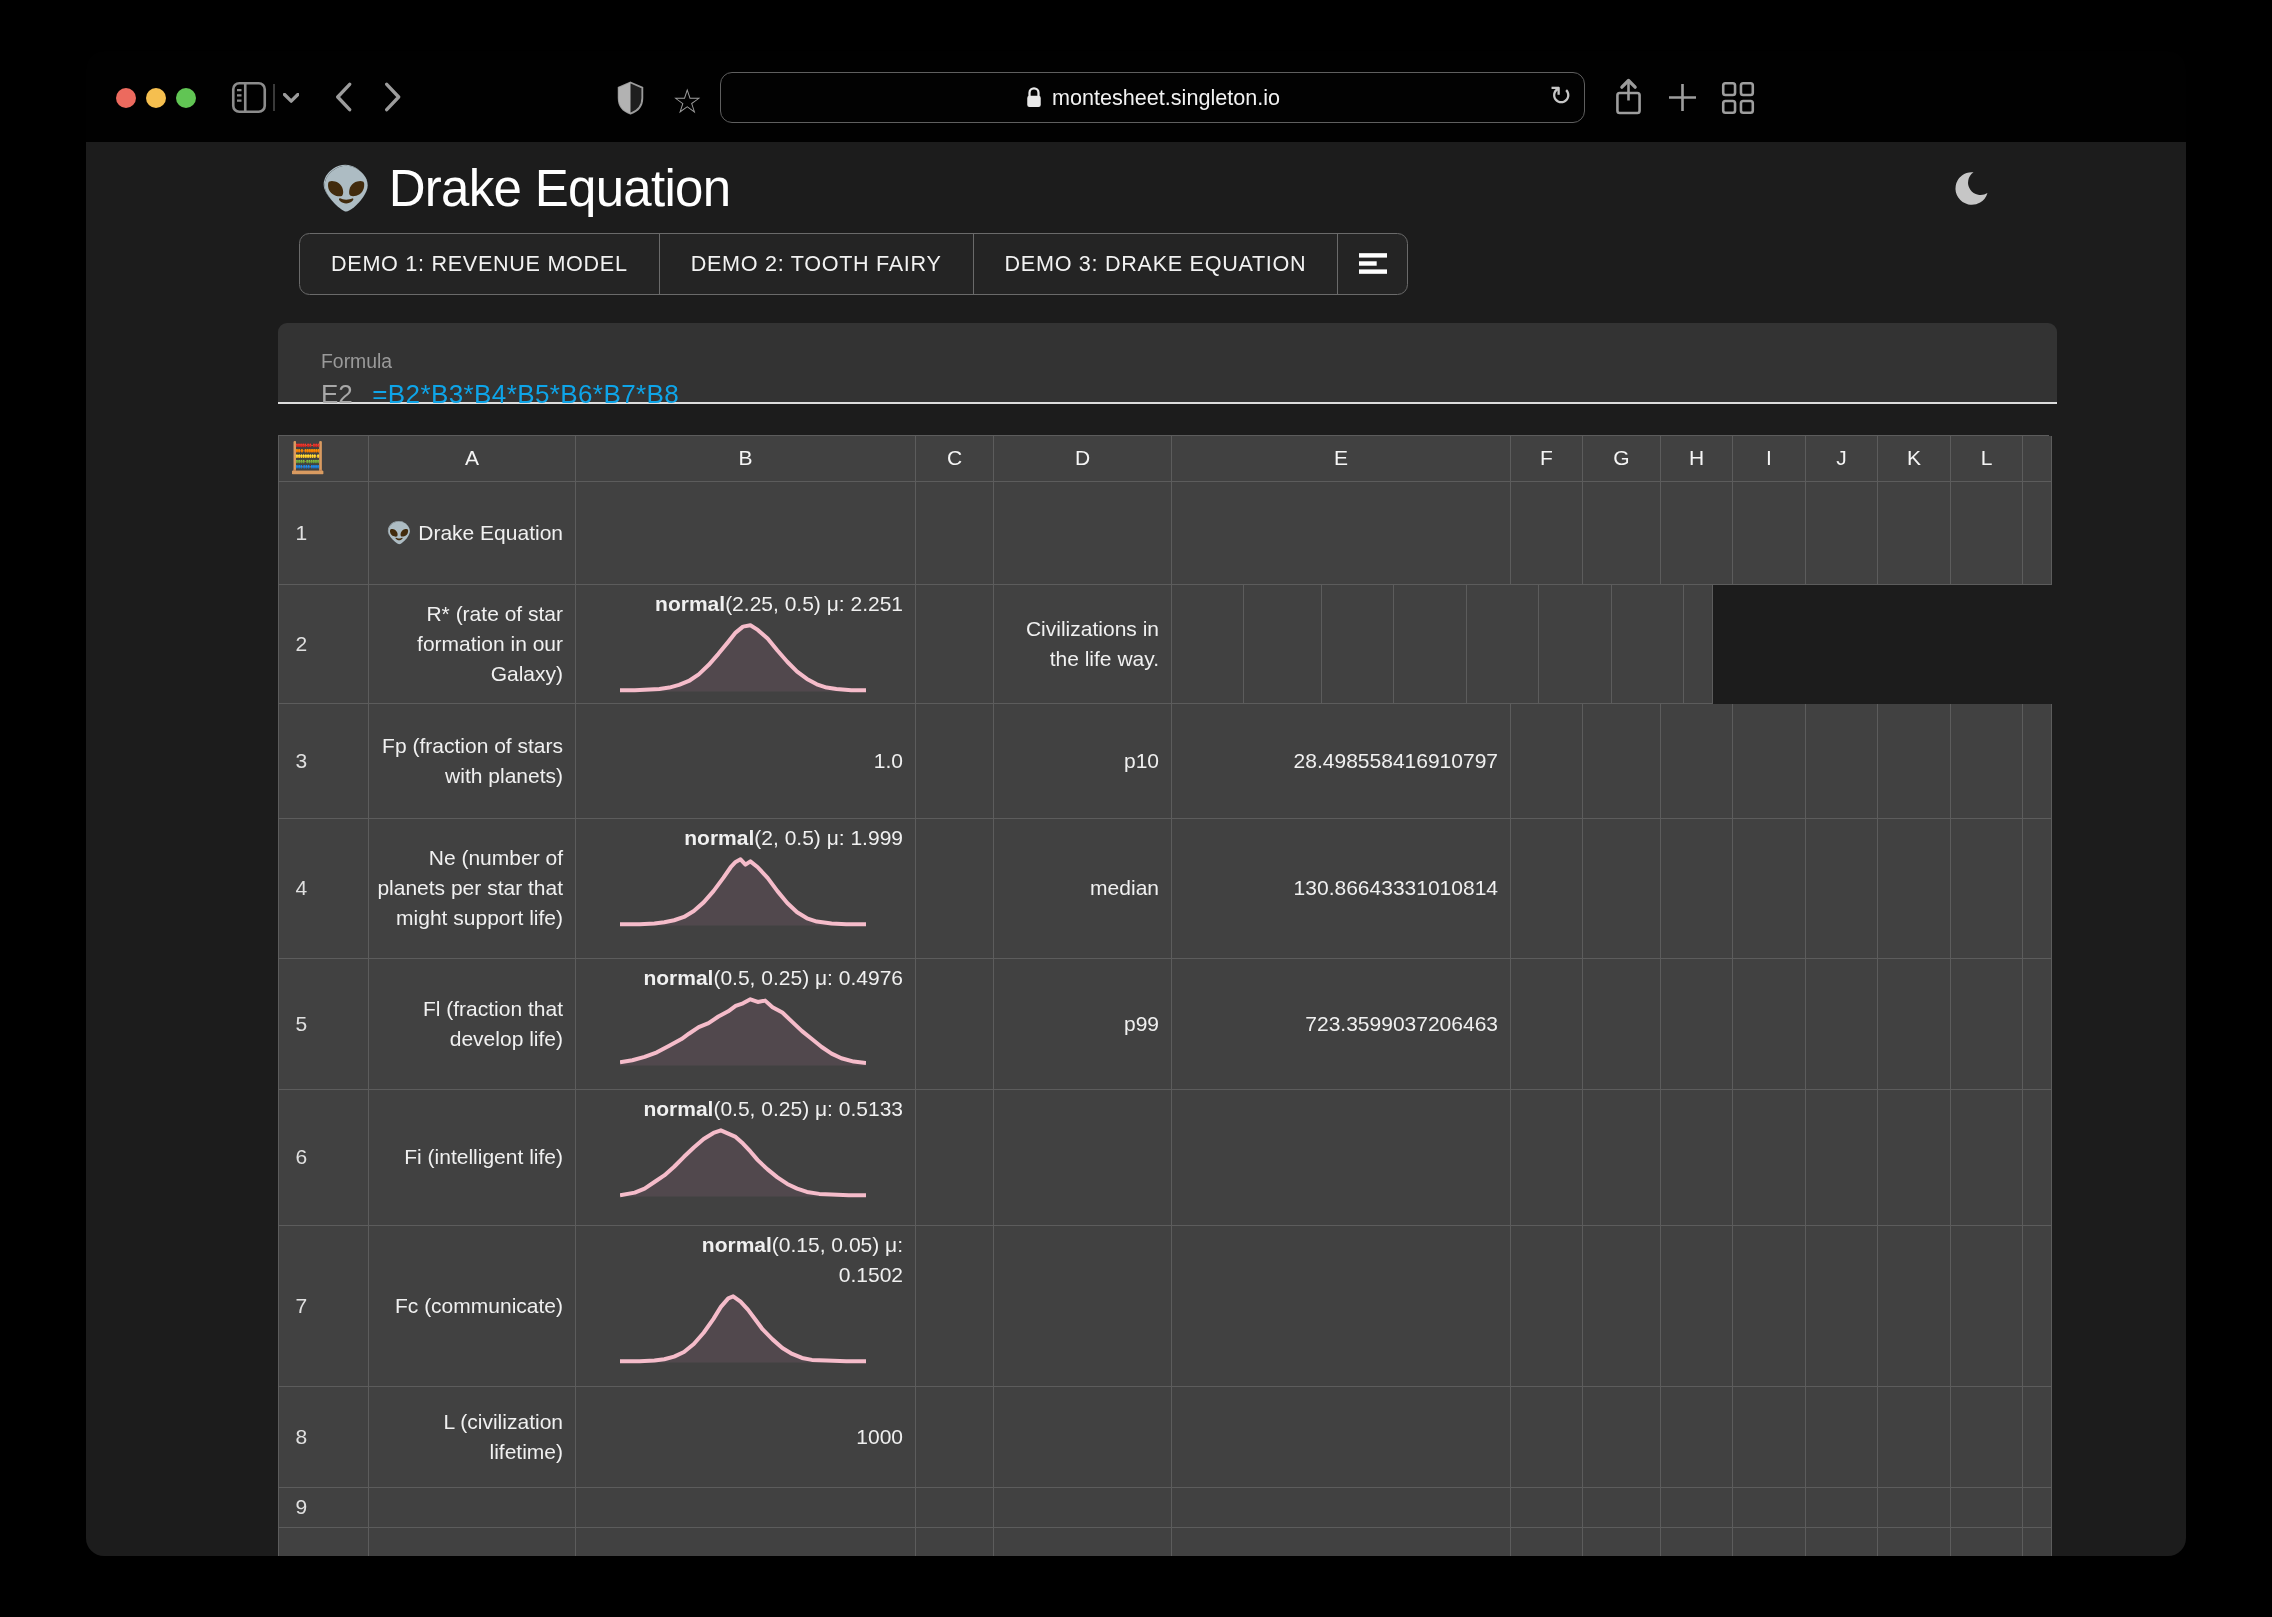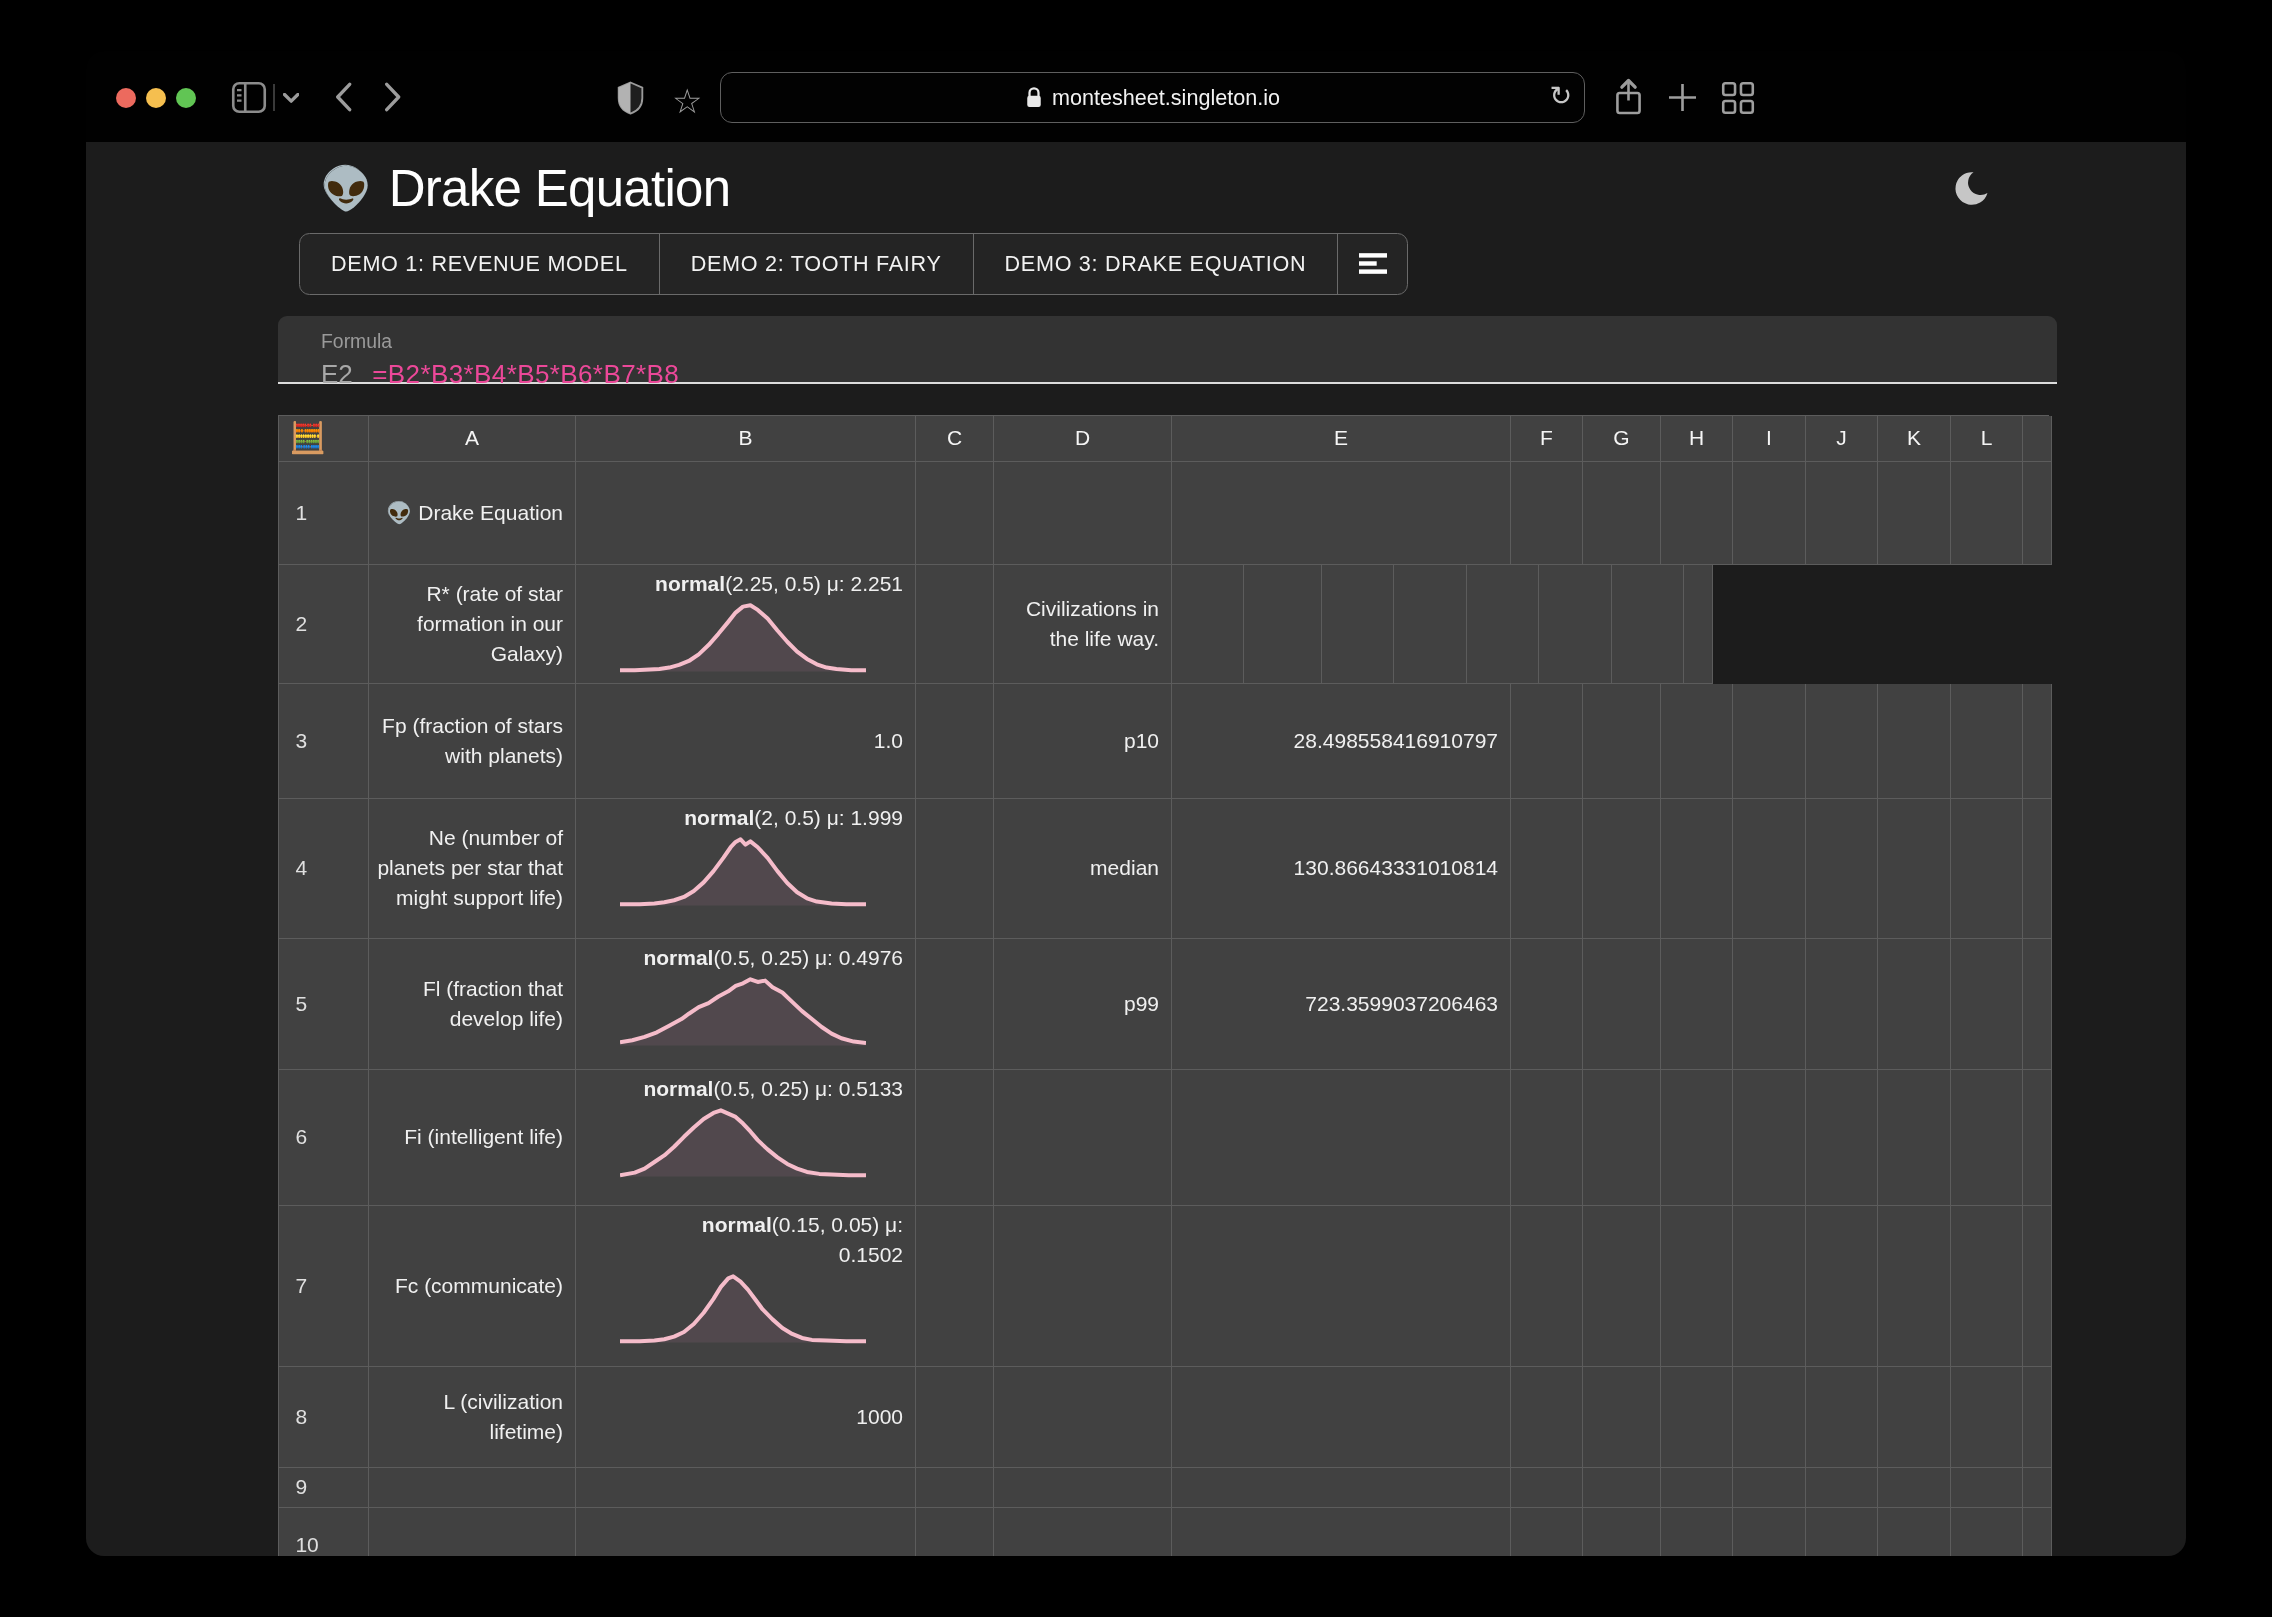--- a/index.html
+++ b/index.html
@@ -32,26 +32,26 @@
   .tagline .docs-link{color:#9a9a9a;margin-left:6px;}
   .moon-btn{position:absolute;right:64px;top:16.4px;width:42px;height:42px;display:flex;
     align-items:center;justify-content:center;}
   
   .tabbar{margin-left:21px;margin-top:7.5px;height:60px;display:inline-flex;
     border:1.5px solid #6a6a6a;border-radius:10.4px;overflow:hidden;background:#242424;}
   .tab{display:flex;align-items:center;padding:0 31px;font-size:21.6px;letter-spacing:0.7px;
     color:#f2f2f2;border-right:1.5px solid #6a6a6a;white-space:nowrap;}
   .tab-menu{display:flex;align-items:center;justify-content:center;width:69px;}
   
-  .formula-panel{margin-top:21px;height:68px;background:#333;border-radius:9px 9px 0 0;
-    border-bottom:2.2px solid #dcdcdc;padding:14px 0 0 43px;box-sizing:border-box;}
+  .formula-panel{margin-top:28px;height:81px;background:#333;border-radius:9px 9px 0 0;
+    border-bottom:2.2px solid #dcdcdc;padding:27px 0 0 43px;box-sizing:border-box;}
   .formula-label{font-size:19.4px;color:#9a9a9a;}
   .formula-line{margin-top:6px;font-size:26px;display:flex;}
   .cell-ref{color:#a8a8a8;margin-right:19.4px;}
-  .formula-text{color:#ec4899;letter-spacing:0.4px;}
+  .formula-text{color:#0ea5e9;letter-spacing:0.4px;}
   
   .sheet{margin-top:31px;border-top:1.5px solid #5c5c5c;border-left:1.5px solid #5c5c5c;width:1770px;}
   .srow{display:flex;}
   .scell{box-sizing:border-box;border-right:1.5px solid #5c5c5c;border-bottom:1.5px solid #5c5c5c;
     background:#414141;font-size:21px;line-height:30px;color:#f0f0f0;
     display:flex;align-items:center;justify-content:flex-end;
     padding:3px 12px 3px 6px;text-align:right;overflow:hidden;}
   .scell.header{justify-content:center;text-align:center;padding:0;color:#f5f5f5;}
   .scell.rownum{justify-content:flex-start;padding-left:16.4px;color:#e0e0e0;}
   .scell.corner{justify-content:flex-start;padding-left:10.4px;font-size:30px;}

